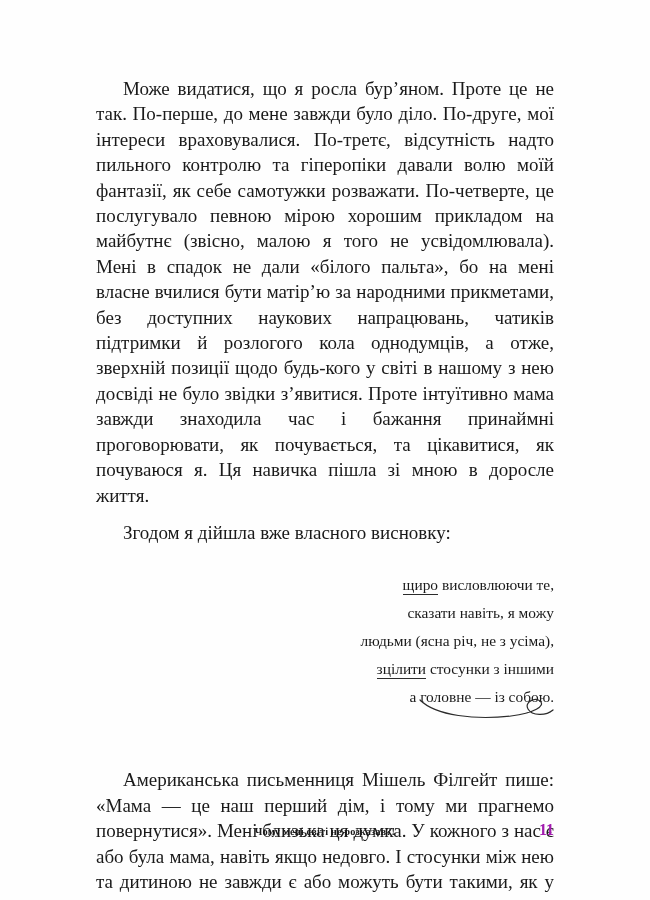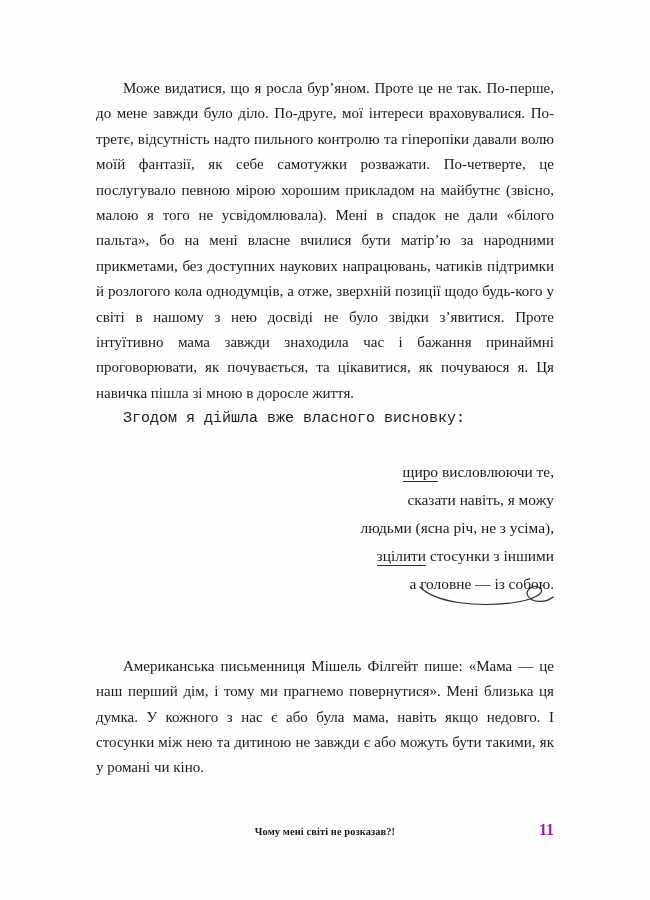--- a/index.html
+++ b/index.html
@@ -27,34 +27,33 @@
 
   .text-column {
     position: absolute;
     left: 96px;
     top: 76px;
     width: 458px;
   }
 
   .para {
     margin: 0 0 0 0;
-    font-size: 15px;
+    font-size: 19px;
     line-height: 25.4px;
     text-align: justify;
     text-justify: inter-word;
     hyphens: manual;
   }
 
   .para.indent {
     text-indent: 27px;
   }
 
   .para + .para {
-    margin-top: 0px;
-    font-family: Liberation Mono, monospace;
+    margin-top: 12px;
   }
 
   .quote-block {
     margin-top: 26px;
     margin-left: 74px;
     font-size: 15.4px;
     line-height: 28px;
     text-align: right;
   }
 

